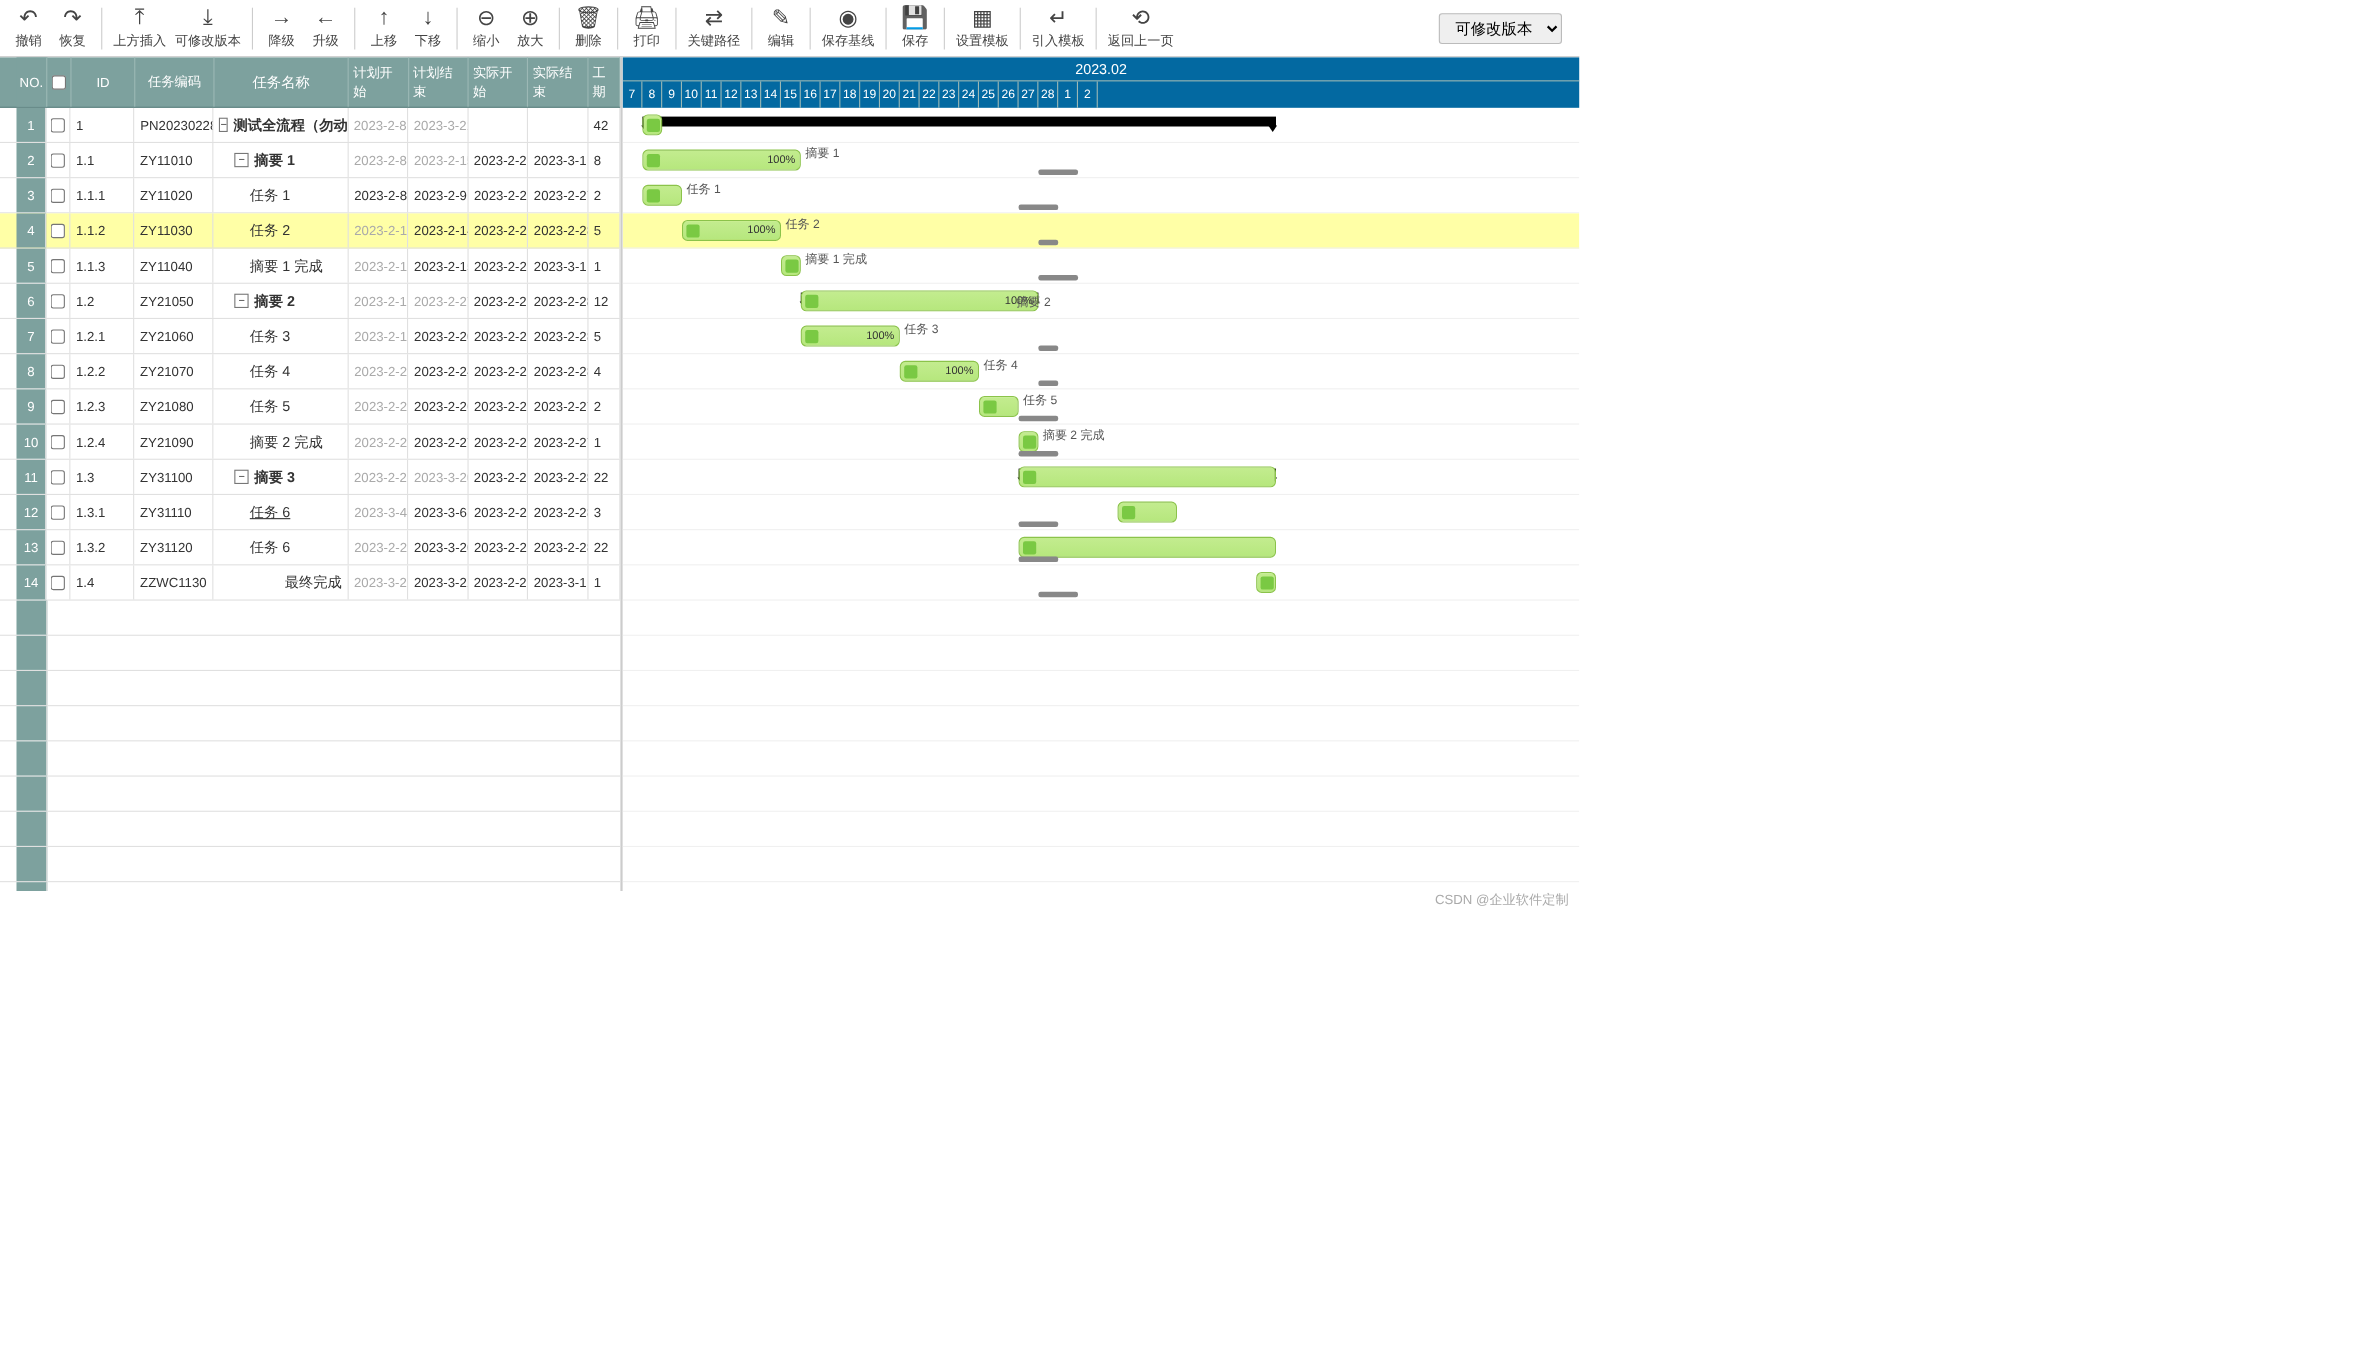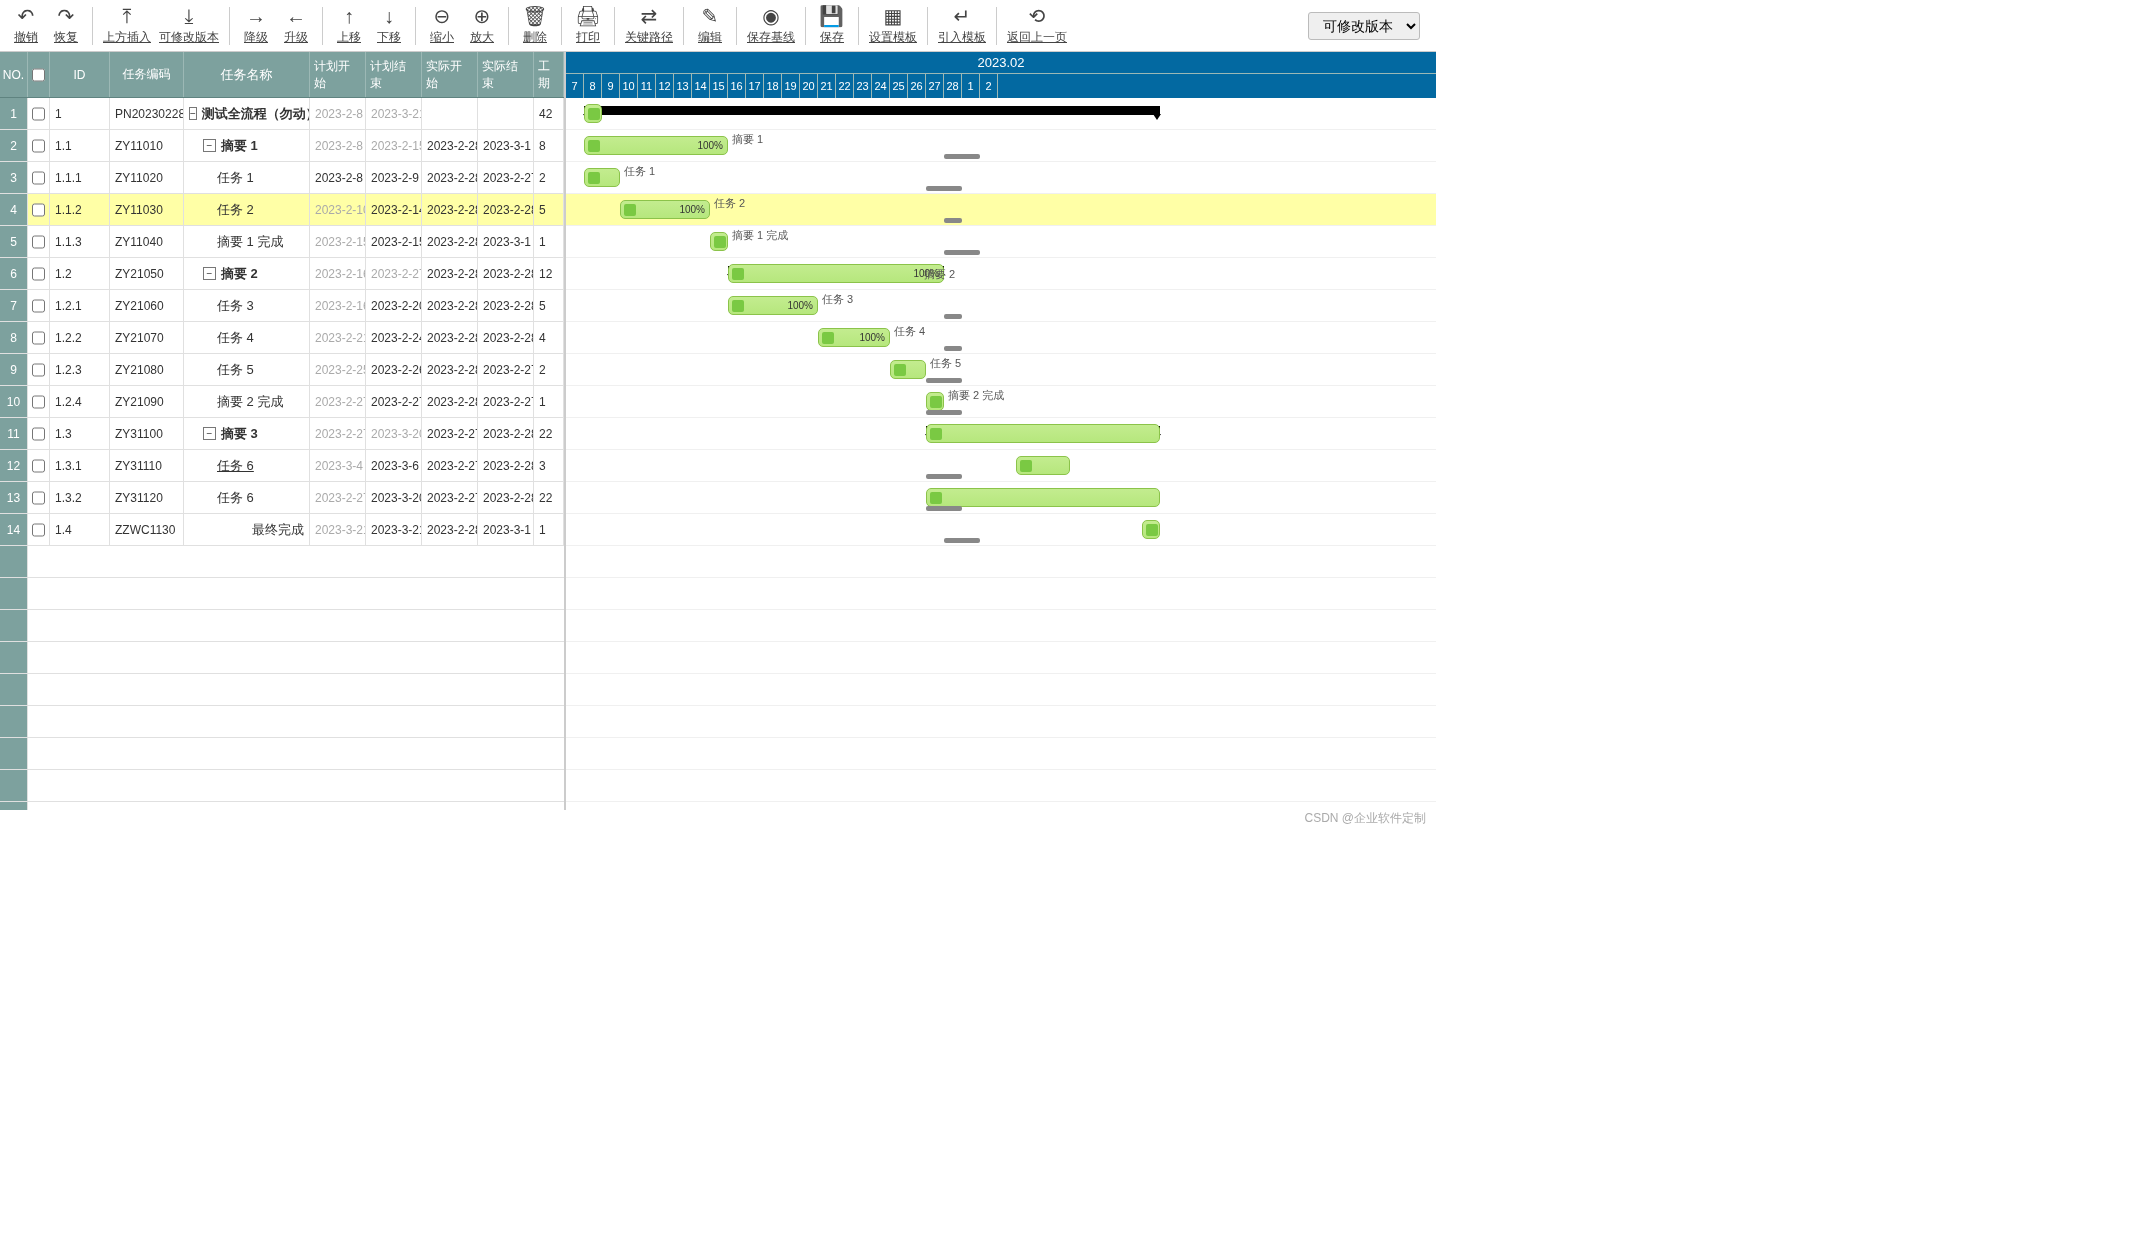--- a/index.html
+++ b/index.html
@@ -1,32 +1,32 @@
 <!DOCTYPE html>
 <html><head>
 <meta charset="utf-8">
 <style>
 * { margin: 0; padding: 0; box-sizing: border-box; }
 body { font-family: "Microsoft YaHei", Arial, sans-serif; font-size: 13px; color: #333; background: #fff; width: 1436px; height: 826px; overflow: hidden; position: relative; }
 .toolbar { height: 52px; display: flex; align-items: center; border-bottom: 1px solid #ccc; padding: 0 6px; }
 .tb-sep { width: 1px; height: 38px; background: #ccc; margin: 0 6px; }
 .tb-btn { display: flex; flex-direction: column; align-items: center; justify-content: center; min-width: 40px; height: 48px; cursor: pointer; padding: 0 4px; color: #555; }
 .tb-btn svg, .tb-btn .glyph { width: 22px; height: 22px; display: flex; align-items: center; justify-content: center; font-size: 20px; color: #444; }
-.tb-btn span.label { font-size: 12px; margin-top: 2px; white-space: nowrap; color: #444; text-decoration: underline; }
+.tb-btn span.label { font-size: 12px; margin-top: 2px; white-space: nowrap; color: #444; }
 .version-select { margin-left: auto; margin-right: 10px; }
 .version-select select { font-size: 14px; padding: 4px 10px; border: 1px solid #bbb; border-radius: 3px; }
 .main { display: flex; height: calc(100% - 52px - 16px); }
 .grid { width: 566px; border-right: 2px solid #ccc; display: flex; flex-direction: column; overflow: hidden; }
 .grid-header { display: flex; height: 46px; background: #7da19e; color: #fff; font-size: 13px; border-bottom: 1px solid #5f8380; }
 .grid-header .hcell { display: flex; align-items: center; justify-content: center; border-right: 1px solid #9cb8b5; padding: 0 4px; }
 .grid-body { flex: 1; overflow: hidden; }
 .grid-row { display: flex; height: 32px; border-bottom: 1px solid #e0e0e0; align-items: center; }
 .grid-row.selected { background: #ffffa6; }
 .gcell { border-right: 1px solid #e0e0e0; height: 100%; display: flex; align-items: center; padding: 0 5px; overflow: hidden; white-space: nowrap; }
-.no-cell { width: 28px; background: #7da19e; color: #fff; justify-content: center; font-size: 12px; }
+.no-cell { width: 28px; background: #7da19e; color: #fff; justify-content: center; font-size: 12px; margin-left: 15px; }
 .chk-cell { width: 22px; justify-content: center; }
 .chk-cell input { width: 14px; height: 14px; }
 .id-cell { width: 60px; font-size: 12px; }
 .code-cell { width: 74px; font-size: 12px; }
 .name-cell { width: 126px; font-size: 13px; }
 .date-cell { width: 56px; font-size: 12px; }
 .dur-cell { width: 30px; font-size: 12px; }
 .grid-header .hcell.no-cell { background: #7da19e; }
 .expand-btn { display: inline-flex; width: 13px; height: 13px; border: 1px solid #777; align-items: center; justify-content: center; font-size: 10px; margin-right: 5px; background: #fff; color: #333; cursor: pointer; line-height: 1; }
 .grayed { color: #aaa; }

